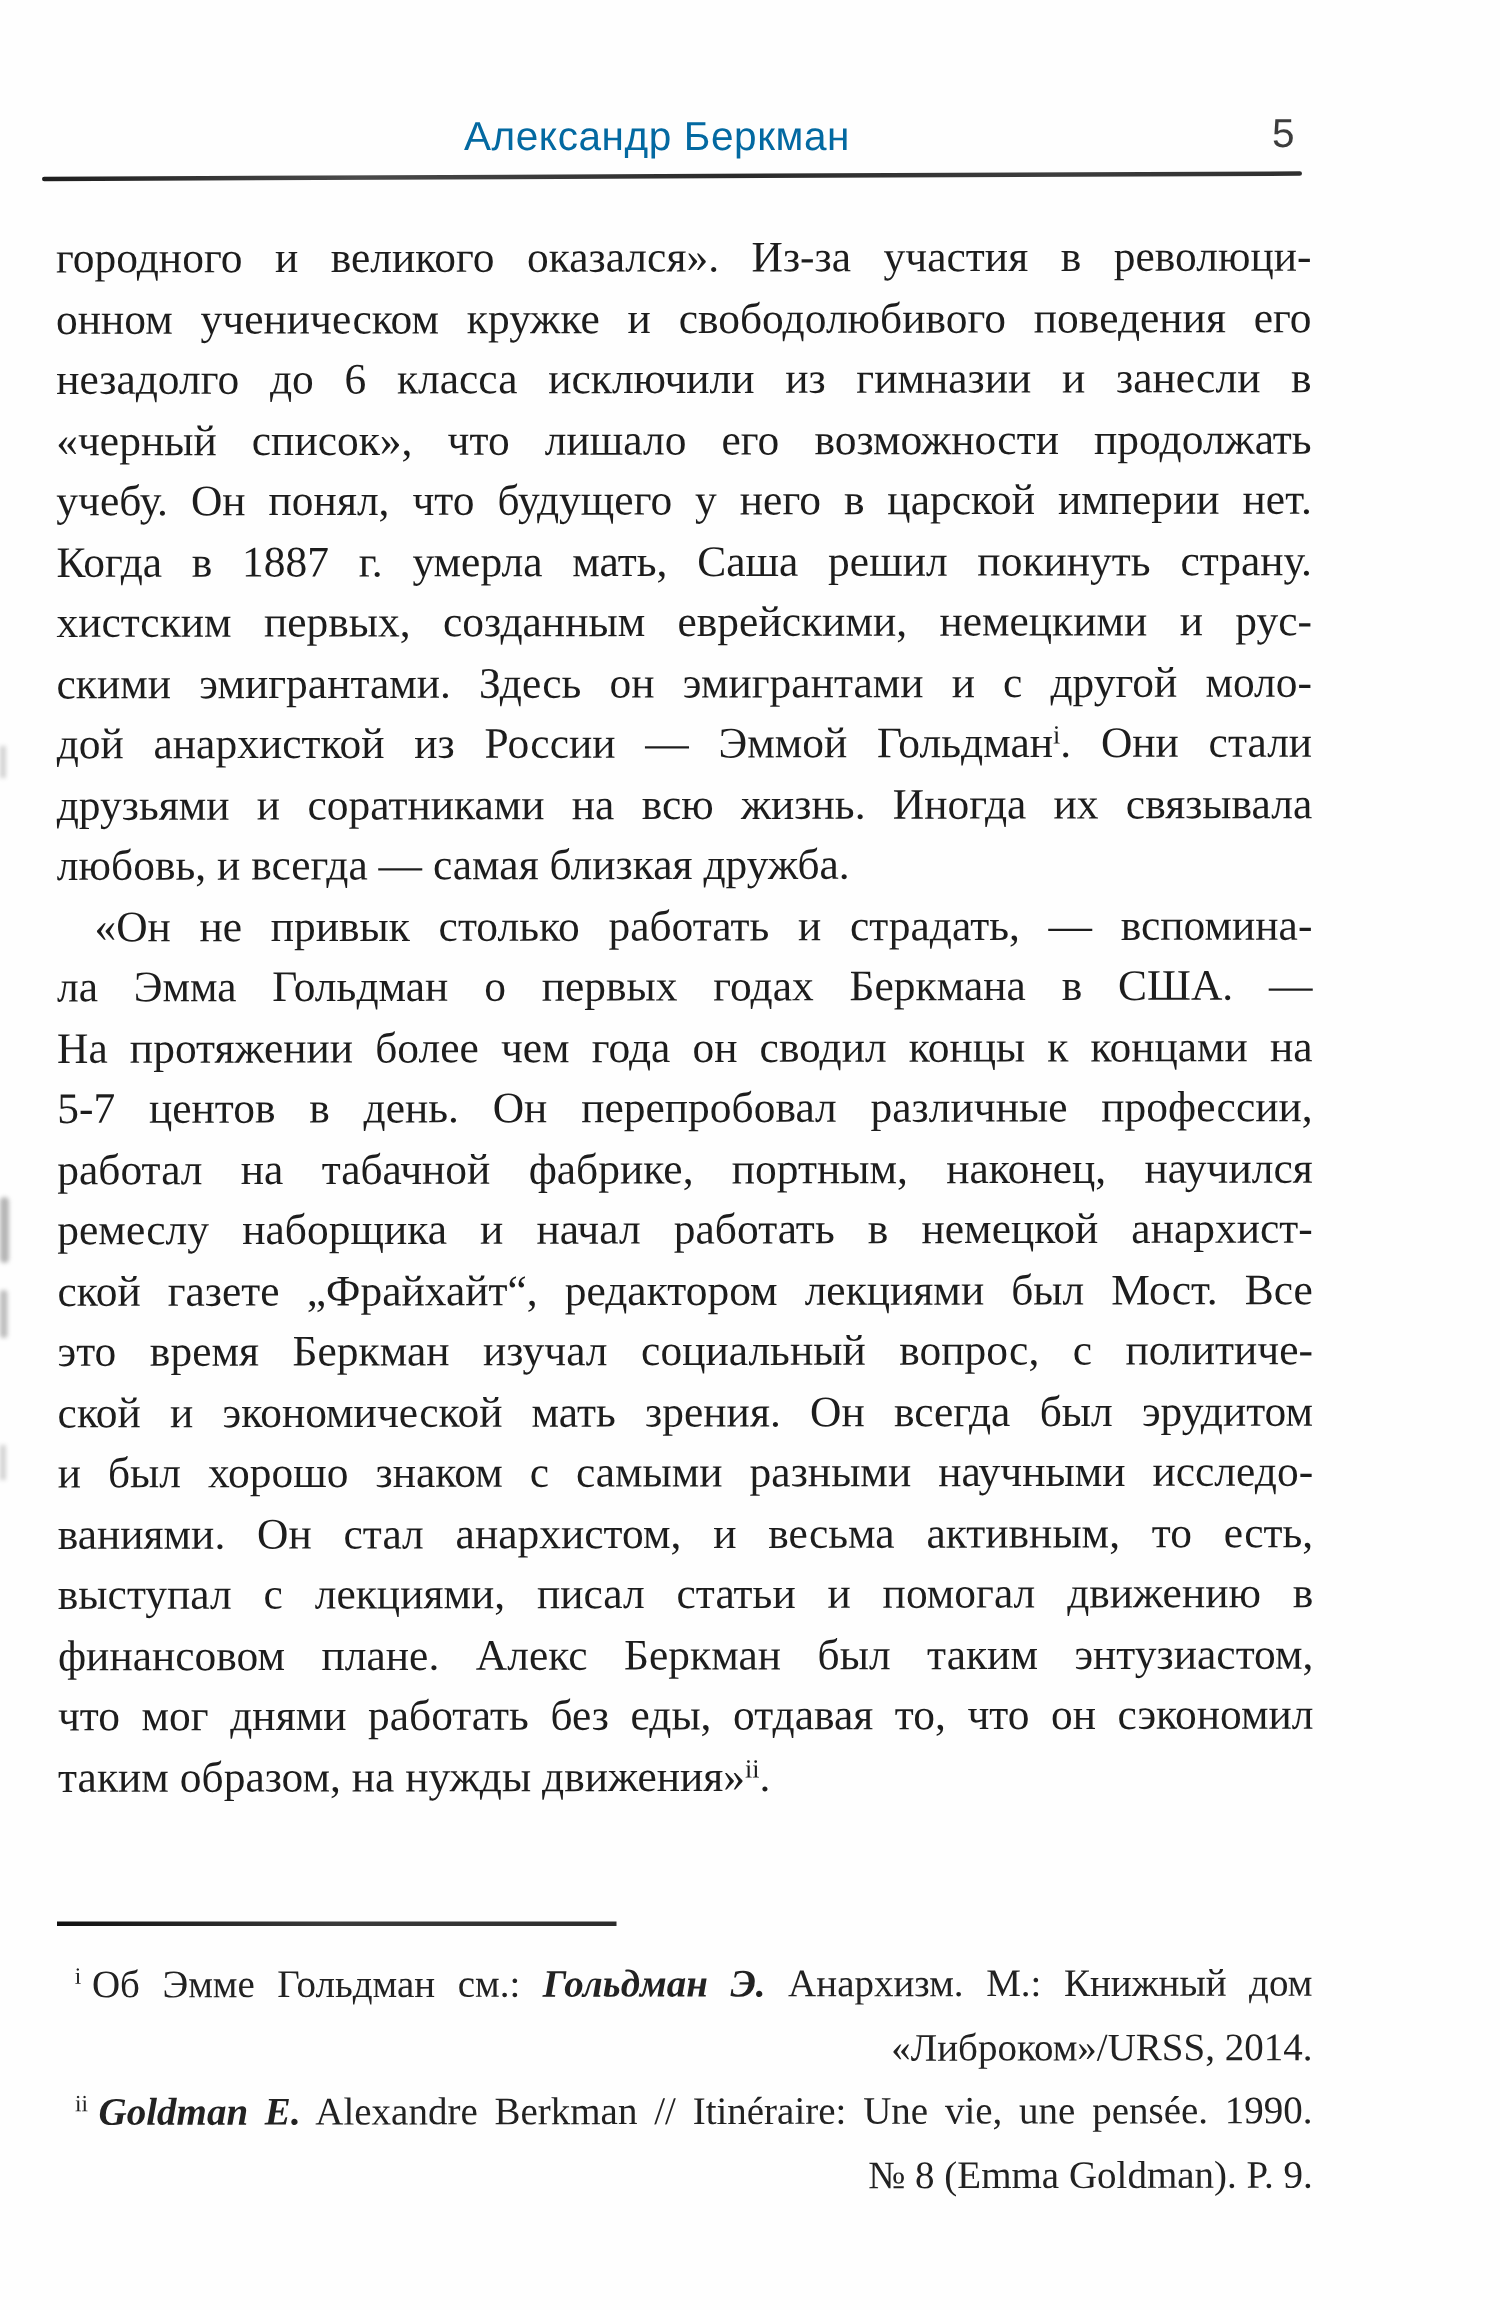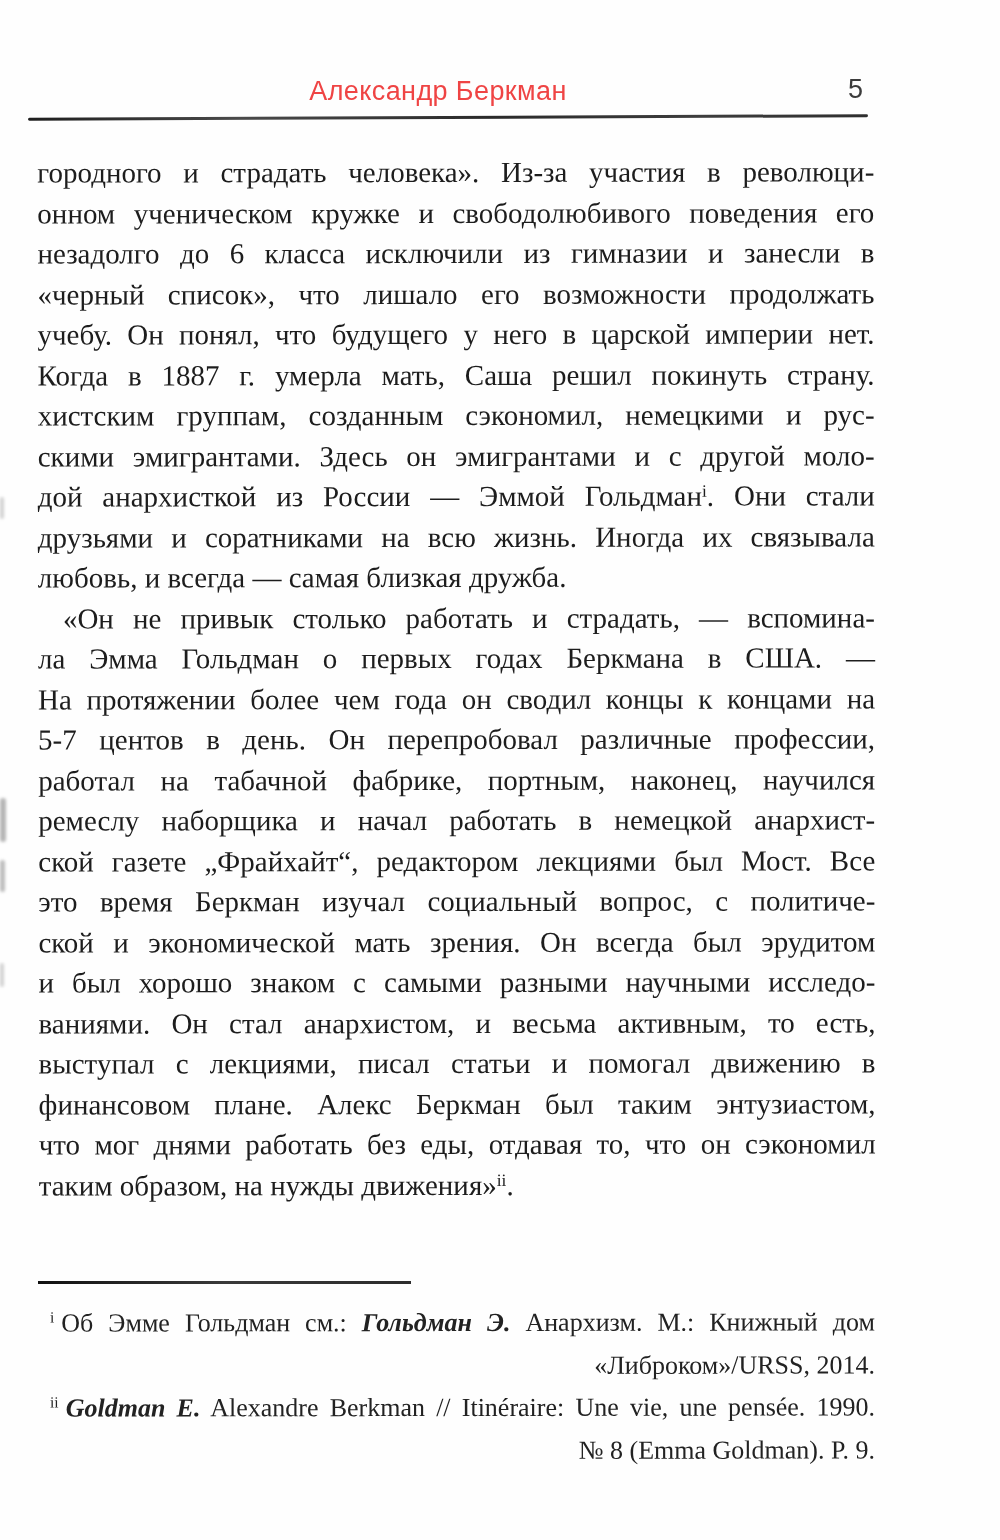--- a/index.html
+++ b/index.html
@@ -13,21 +13,21 @@
   .page {
     position: absolute; inset: 0;
     background: #fefefe;
   }
   
   .header-title {
     position: absolute; top: 76px; left: 38px; width: 800px;
     text-align: center;
     font-family: "Liberation Sans", sans-serif;
     font-size: 27px; font-weight: 300;
-    color: #ef4444; letter-spacing: 0.4px;
+    color: #0369a1; letter-spacing: 0.4px;
   }
   .page-number {
     position: absolute; top: 74px; left: 848px;
     font-family: "Liberation Sans", sans-serif;
     font-size: 27px; font-weight: 300; color: #3c3c3c;
   }
   .header-rule {
     position: absolute; top: 116px; left: 28px; width: 840px; height: 3px;
     background: linear-gradient(90deg, #1e1e1e, #4a4a4a 25%, #2a2a2a 55%, #3d3d3d 80%, #2f2f2f);
     transform: rotate(-0.25deg);
@@ -85,27 +85,27 @@
 </head>
 <body>
 
 <div class="page">
 
   <div class="header-title">Александр Беркман</div>
   <div class="page-number">5</div>
   <div class="header-rule"></div>
 
   <div class="body-text">
-    <div class="line jline">городного и страдать человека». Из-за участия в революци-</div>
+    <div class="line jline">городного и великого оказался». Из-за участия в революци-</div>
     <div class="line jline">онном ученическом кружке и свободолюбивого поведения его</div>
     <div class="line jline">незадолго до 6 класса исключили из гимназии и занесли в</div>
     <div class="line jline">«черный список», что лишало его возможности продолжать</div>
     <div class="line jline">учебу. Он понял, что будущего у него в царской империи нет.</div>
     <div class="line jline">Когда в 1887 г. умерла мать, Саша решил покинуть страну.</div>
-    <div class="line jline">хистским группам, созданным сэкономил, немецкими и рус-</div>
+    <div class="line jline">хистским первых, созданным еврейскими, немецкими и рус-</div>
     <div class="line jline">скими эмигрантами. Здесь он эмигрантами и с другой моло-</div>
     <div class="line jline">
       <span>дой анархисткой из России — Эммой Гольдман</span><sup class="note">i</sup><span>. Они стали</span>
     </div>
     <div class="line jline">друзьями и соратниками на всю жизнь. Иногда их связывала</div>
     <div class="line">любовь, и всегда — самая близкая дружба.</div>
 
     <div class="line jline indent">«Он не привык столько работать и страдать, — вспомина-</div>
     <div class="line jline">ла Эмма Гольдман о первых годах Беркмана в США. —</div>
     <div class="line jline">На протяжении более чем года он сводил концы к концами на</div>

